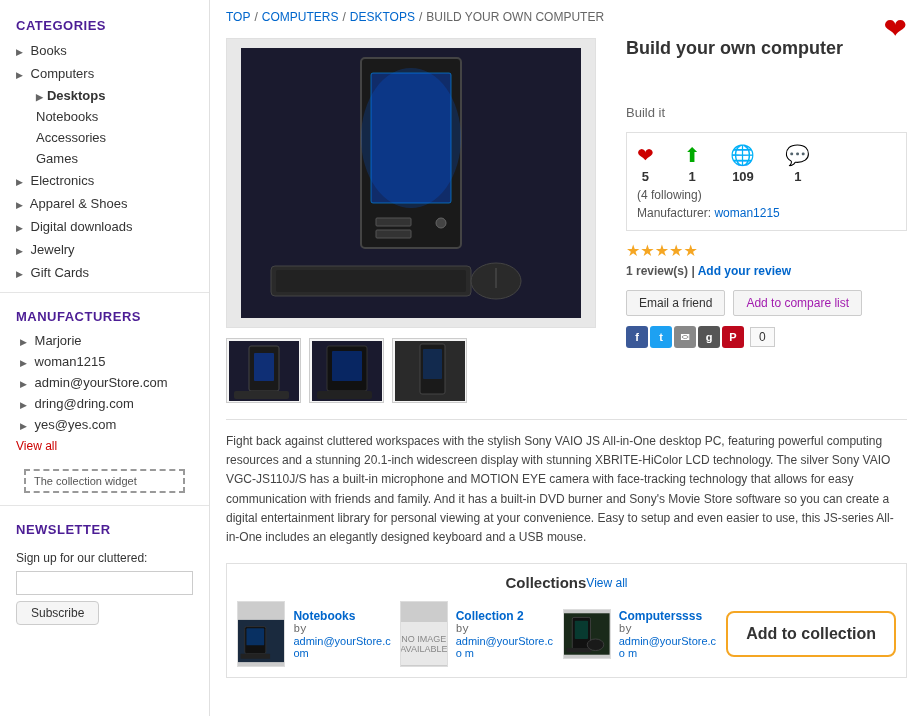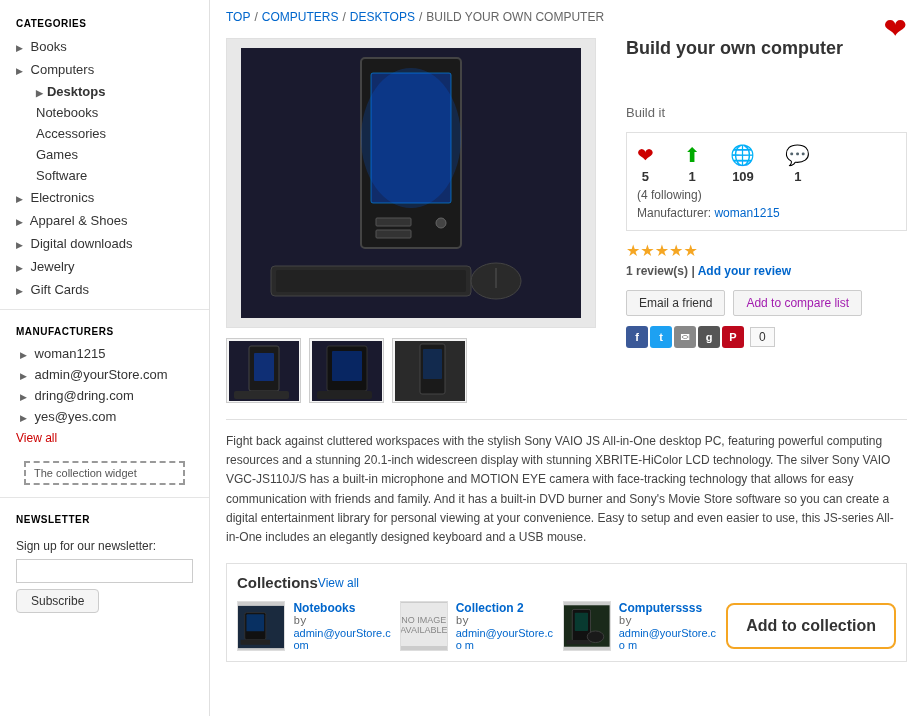--- a/index.html
+++ b/index.html
@@ -2,21 +2,21 @@
 <html><head>
   <meta charset="utf-8">
   <style>
     * { box-sizing: border-box; margin: 0; padding: 0; }
     body { font-family: Arial, sans-serif; font-size: 13px; color: #333; background: #fff; }
     
     .page-wrapper { display: flex; width: 923px; min-height: 716px; }
     
     
     .sidebar { width: 210px; min-width: 210px; padding: 10px 0; border-right: 1px solid #e0e0e0; }
-    .sidebar-section-title { font-size: 10px; font-weight: bold; color: #000000; text-transform: uppercase; padding: 8px 16px 6px; letter-spacing: 0.5px; }
+    .sidebar-section-title { font-size: 13px; font-weight: bold; color: #4c1d95; text-transform: uppercase; padding: 8px 16px 6px; letter-spacing: 0.5px; }
     .sidebar-item { padding: 4px 16px 4px 20px; cursor: pointer; color: #333; }
     .sidebar-item.has-children { padding-left: 16px; }
     .sidebar-item.has-children::before { content: "▶"; font-size: 9px; margin-right: 4px; color: #666; }
     .sidebar-child { padding: 3px 16px 3px 36px; cursor: pointer; color: #333; }
     .sidebar-divider { border: none; border-top: 1px solid #e5e5e5; margin: 8px 0; }
     .manufacturer-item { padding: 3px 16px 3px 20px; cursor: pointer; color: #333; }
     .manufacturer-item::before { content: "▶"; font-size: 9px; margin-right: 4px; color: #666; }
     .view-all-link { padding: 4px 16px; color: #c00; cursor: pointer; text-decoration: none; display: block; font-size: 12px; }
     
     .collection-widget-box { border: 2px dashed #999; margin: 6px 12px; padding: 4px 8px; font-size: 11px; color: #555; }
@@ -81,26 +81,26 @@
     .count-box { border: 1px solid #ccc; padding: 2px 8px; font-size: 12px; margin-left: 4px; background: #f9f9f9; }
     
     
     .heart-icon { position: absolute; top: 12px; right: 16px; font-size: 28px; color: #cc0000; cursor: pointer; }
     
     
     .product-description { font-size: 12px; color: #444; line-height: 1.6; margin-bottom: 16px; border-top: 1px solid #e0e0e0; padding-top: 12px; }
     
     
     .collections-section { border: 1px solid #e0e0e0; padding: 10px; }
-    .collections-header { display: flex; justify-content: flex-start; align-items: center; margin-bottom: 10px; }
+    .collections-header { display: flex; justify-content: center; align-items: center; margin-bottom: 10px; }
     .collections-title { font-size: 15px; font-weight: bold; color: #333; }
     .collections-viewall { color: #0066cc; text-decoration: none; font-size: 12px; cursor: pointer; }
     .collections-grid { display: flex; gap: 8px; align-items: center; }
     .collection-item { display: flex; align-items: center; gap: 8px; flex: 1; }
-    .collection-img { width: 55px; height: 50px; background: #ccc; border: 1px solid #ddd; display: flex; align-items: flex-start; justify-content: center; overflow: hidden; }
+    .collection-img { width: 55px; height: 66px; background: #ccc; border: 1px solid #ddd; display: flex; align-items: flex-end; justify-content: center; overflow: hidden; }
     .collection-no-img { width: 50px; height: 45px; background: #e8e8e8; display: flex; align-items: center; justify-content: center; font-size: 9px; color: #888; text-align: center; border: 1px solid #ccc; }
     .collection-info { font-size: 11px; }
     .collection-name { color: #0066cc; cursor: pointer; font-weight: bold; font-size: 12px; }
     .collection-by { color: #666; font-family: Liberation Mono, monospace; }
     .collection-author { color: #0066cc; cursor: pointer; font-size: 11px; word-break: break-all; }
     
     .add-to-collection-btn { background: #fff; border: 2px solid #f5a623; border-radius: 8px; padding: 12px 18px; cursor: pointer; font-size: 16px; font-weight: bold; color: #333; text-align: center; min-width: 110px; flex-shrink: 0; }
     
     .collection-img3 { width: 55px; height: 50px; background: #ccc; border: 1px solid #ddd; display: flex; align-items: center; justify-content: center; overflow: hidden; }
   </style>
@@ -125,23 +125,20 @@
     </div>
     <div class="sidebar-child">
       <span>Notebooks</span>
     </div>
     <div class="sidebar-child">
       <span>Accessories</span>
     </div>
     <div class="sidebar-child">
       <span>Games</span>
     </div>
-    <div class="sidebar-child">
-      <span>Software</span>
-    </div>
 
     <div class="sidebar-item has-children">
       <span>Electronics</span>
     </div>
 
     <div class="sidebar-item has-children">
       <span>Apparel &amp; Shoes</span>
     </div>
 
     <div class="sidebar-item has-children">
@@ -153,20 +150,23 @@
     </div>
 
     <div class="sidebar-item has-children">
       <span>Gift Cards</span>
     </div>
 
     <hr class="sidebar-divider">
 
     <div class="sidebar-section-title">MANUFACTURERS</div>
 
+    <div class="manufacturer-item">
+      <span>Marjorie</span>
+    </div>
     <div class="manufacturer-item">
       <span>woman1215</span>
     </div>
     <div class="manufacturer-item">
       <span>admin@yourStore.com</span>
     </div>
     <div class="manufacturer-item">
       <span>dring@dring.com</span>
     </div>
     <div class="manufacturer-item">
@@ -178,21 +178,21 @@
     <div style="position:relative; margin: 12px 12px;">
       <div class="collection-widget-box">
         <span>The collection widget</span>
       </div>
     </div>
 
     <hr class="sidebar-divider">
 
     <div class="sidebar-section-title">NEWSLETTER</div>
     <div class="newsletter-section">
-      <div class="newsletter-label">Sign up for our newsletter:</div>
+      <div class="newsletter-label">Sign up for our cluttered:</div>
       <input type="text" class="newsletter-input" style="">
       <button class="subscribe-btn">Subscribe</button>
     </div>
   </div>
 
   <div class="main-content">
 
     <div class="breadcrumb">
       <a style="color:#0066cc; text-decoration:none;">TOP</a>
       <span class="breadcrumb-sep">/</span>

